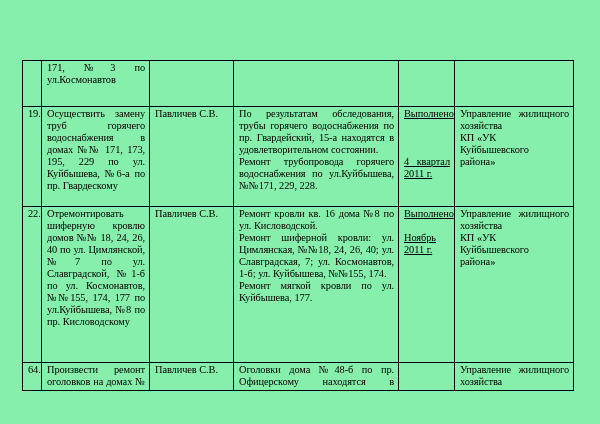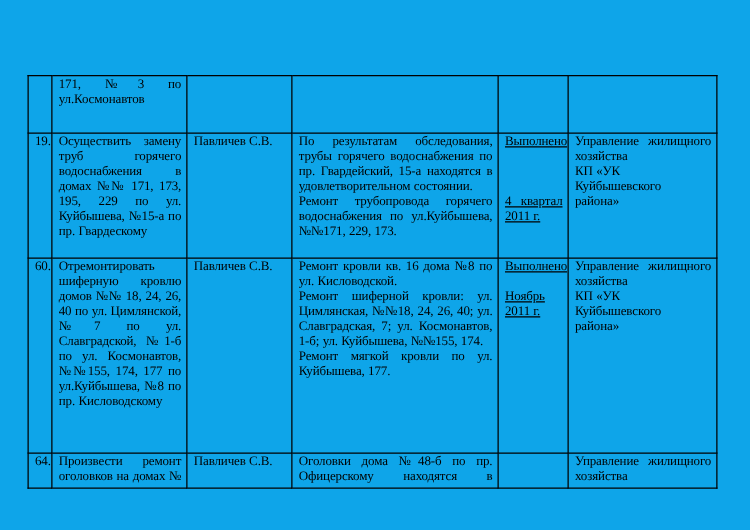--- a/index.html
+++ b/index.html
@@ -4,21 +4,21 @@
 <style>
   html, body {
     margin: 0;
     padding: 0;
     background: #ffffff;
   }
   .page {
     position: relative;
     width: 600px;
     height: 424px;
-    background: #0ea5e9;
+    background: #86efac;
     overflow: hidden;
     font-family: "Liberation Serif", "DejaVu Serif", serif;
     color: #000000;
   }
   table.doc {
     position: absolute;
     left: 22px;
     top: 60px;
     width: 551px;
     border-collapse: collapse;
@@ -63,36 +63,36 @@
       <tr class="h-cont">
         <td class="c-num"></td>
         <td class="c-task">171, №3 по ул.Космонавтов</td>
         <td class="c-resp"></td>
         <td class="c-result"></td>
         <td class="c-status"></td>
         <td class="c-org"></td>
       </tr>
       <tr class="h-34">
         <td class="c-num">19.</td>
-        <td class="c-task">Осуществить замену труб горячего водоснабжения в домах №№ 171, 173, 195, 229 по ул. Куйбышева, №15-а по пр. Гвардескому</td>
+        <td class="c-task">Осуществить замену труб горячего водоснабжения в домах №№ 171, 173, 195, 229 по ул. Куйбышева, №6-а по пр. Гвардескому</td>
         <td class="c-resp">Павличев С.В.</td>
         <td class="c-result">По результатам обследования, трубы горячего водоснабжения по пр. Гвардейский, 15-а находятся в удовлетворительном состоянии.
-Ремонт трубопровода горячего водоснабжения по ул.Куйбышева, №№171, 229, 173.</td>
+Ремонт трубопровода горячего водоснабжения по ул.Куйбышева, №№171, 229, 228.</td>
         <td class="c-status">Выполнено
 
 
 
 4 квартал 2011 г.</td>
         <td class="c-org">Управление жилищного хозяйства
 КП «УК
 Куйбышевского
 района»</td>
       </tr>
       <tr class="h-35">
-        <td class="c-num">60.</td>
+        <td class="c-num">22.</td>
         <td class="c-task">Отремонтировать шиферную кровлю домов №№ 18, 24, 26, 40 по ул. Цимлянской, №7 по ул. Славградской, №1-б по ул. Космонавтов, №№155, 174, 177 по ул.Куйбышева, №8 по пр. Кисловодскому</td>
         <td class="c-resp">Павличев С.В.</td>
         <td class="c-result">Ремонт кровли кв. 16 дома №8 по ул. Кисловодской.
 Ремонт шиферной кровли: ул. Цимлянская, №№18, 24, 26, 40; ул. Славградская, 7; ул. Космонавтов, 1-б; ул. Куйбышева, №№155, 174.
 Ремонт мягкой кровли по ул. Куйбышева, 177.</td>
         <td class="c-status">Выполнено
 
 Ноябрь 2011 г.</td>
         <td class="c-org">Управление жилищного хозяйства
 КП «УК

